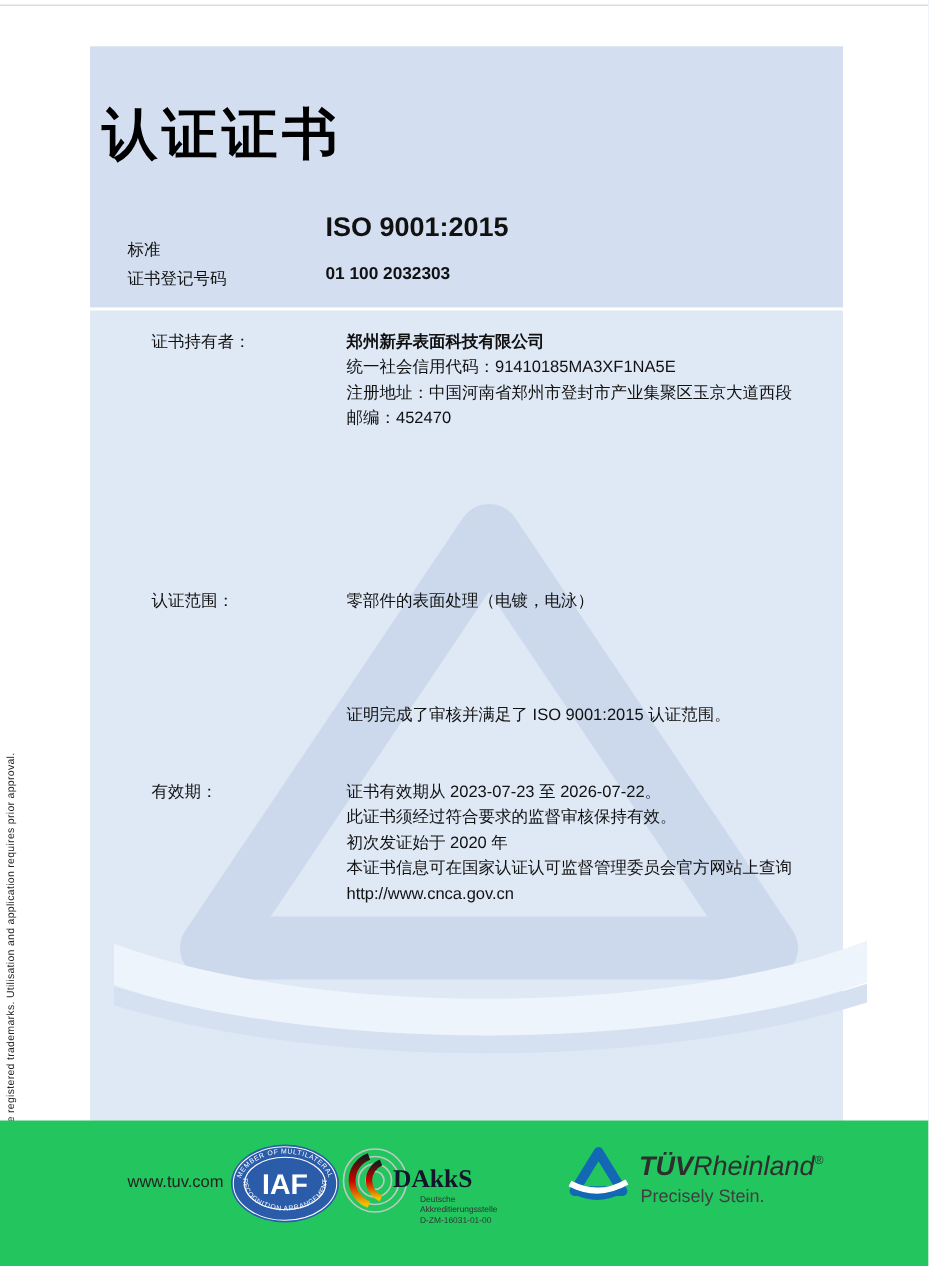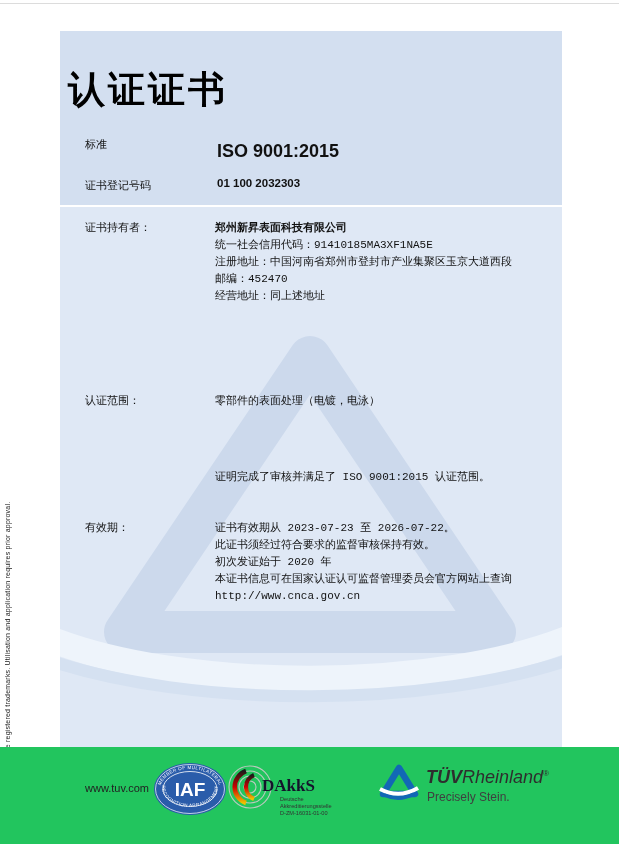--- a/index.html
+++ b/index.html
@@ -16,21 +16,21 @@
   .vertical-copyright {
     position:absolute; left:4px; top:833px;
     transform:rotate(-90deg); transform-origin:0 0;
     white-space:nowrap; font-size:7px; letter-spacing:0.2px; color:#222;
   }
 
   
   .panel { position:absolute; left:60px; top:31px; width:502px; height:716px; background:#dfe8f5; }
   .panel-header { position:absolute; left:0; top:0; width:502px; height:174px; background:#d3dff0; }
   .panel-divider { position:absolute; left:0; top:174px; width:502px; height:2px; background:#ffffff; }
-  .panel-body { position:absolute; left:0; top:176px; width:502px; height:540px;font-family:Liberation Mono, monospace; }
+  .panel-body { position:absolute; left:16px; top:176px; width:502px; height:540px; }
 
   .watermark { position:absolute; left:0; top:0; width:502px; height:540px; pointer-events:none; }
 
   .cert-title { position:absolute; left:8px; top:34px; font-size:37px; font-weight:bold; letter-spacing:3px; color:#000; }
 
   .lbl { position:absolute; left:25px; font-size:11px; color:#111; }
   .val { position:absolute; left:157px; font-size:11px; color:#111; }
   .iso-value { top:110px; font-size:18px; font-weight:bold; }
   .reg-value { top:146px; font-size:11.5px; font-weight:bold; }
 
@@ -60,21 +60,21 @@
 <body>
 
 <div class="top-rule"></div>
 
 <div class="vertical-copyright">© TÜV, TUEV and TUV are registered trademarks. Utilisation and application requires prior approval.</div>
 
 <div class="panel">
 
   <div class="panel-header">
     <div class="cert-title">认证证书</div>
-    <div class="lbl" style="top:106px;">标准</div>
+    <div class="lbl" style="top:128px;">标准</div>
     <div class="val iso-value">ISO 9001:2015</div>
     <div class="lbl" style="top:147px;">证书登记号码</div>
     <div class="val reg-value">01 100 2032303</div>
   </div>
 
   <div class="panel-divider"></div>
 
   <div class="panel-body">
 
     <svg class="watermark" viewBox="0 0 502 540">
@@ -82,21 +82,20 @@
       <path d="M -15,430 C 120,486 382,486 517,428" fill="none" stroke="#eef4fb" stroke-width="26"></path>
       <path d="M -15,452 C 130,502 372,502 517,450" fill="none" stroke="#d5e1f1" stroke-width="12"></path>
     </svg>
 
     <div class="lbl" style="top:13px;">证书持有者：</div>
     <div class="text-block" style="top:13px;">
       <div class="bold">郑州新昇表面科技有限公司</div>
       <div>统一社会信用代码：91410185MA3XF1NA5E</div>
       <div>注册地址：中国河南省郑州市登封市产业集聚区玉京大道西段</div>
       <div>邮编：452470</div>
-      <div>经营地址：同上述地址</div>
     </div>
 
     <div class="lbl" style="top:186px;">认证范围：</div>
     <div class="text-block" style="top:186px;">零部件的表面处理（电镀，电泳）</div>
 
     <div class="text-block" style="top:262px;">证明完成了审核并满足了 ISO 9001:2015 认证范围。</div>
 
     <div class="lbl" style="top:313px;">有效期：</div>
     <div class="text-block" style="top:313px;">
       <div>证书有效期从 2023-07-23 至 2026-07-22。</div>

